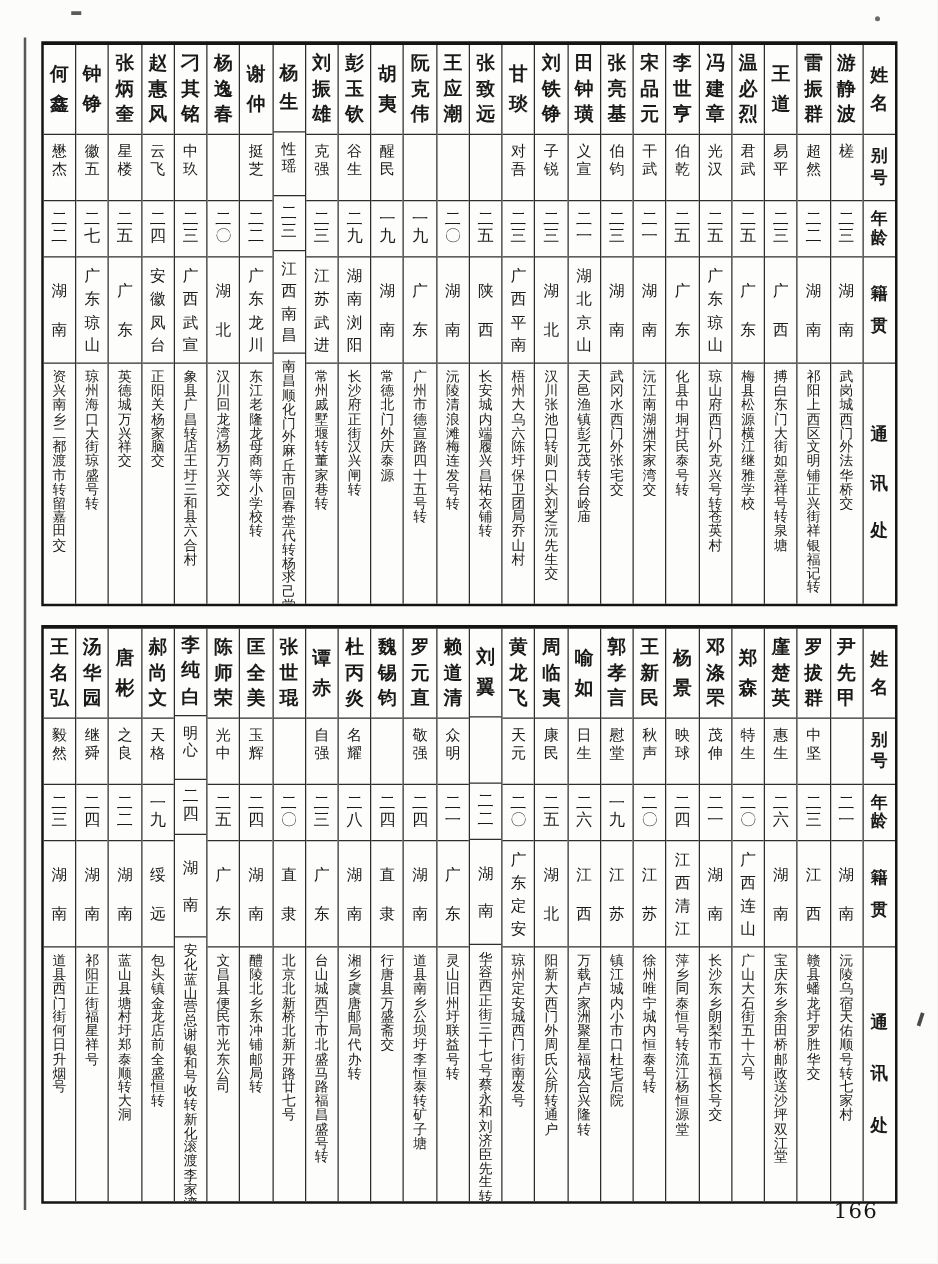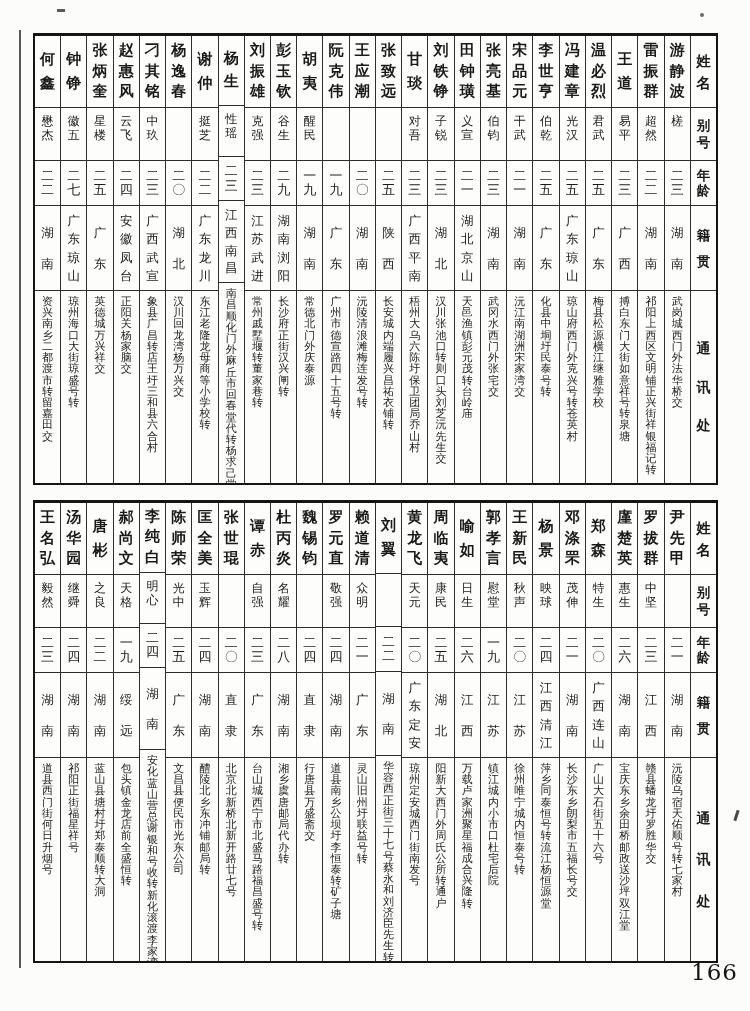--- a/index.html
+++ b/index.html
@@ -47,21 +47,21 @@
 
   
   .header-col .cell{font-weight:700;}
   .header-col .cell-name{font-size:14.5px; padding:10px 0;}
   .header-col .cell-alias{justify-content:center; padding-top:0; font-size:13.5px;}
   .header-col .cell-alias .ch{line-height:1.25;}
   .header-col .cell-age{font-size:13.5px;}
   .header-col .cell-origin{padding:10px 0; font-size:13.5px;}
   .header-col .cell-address{justify-content:space-evenly; padding:26px 0; font-size:14px;}
 
-  .page-number{position:absolute; left:667px; top:959px; font-size:23px; letter-spacing:1px; color:#151515;margin-left:24px;}
+  .page-number{position:absolute; left:667px; top:959px; font-size:17px; letter-spacing:1px; color:#151515;}
 </style>
 </head>
 <body>
 
 <div class="page">
   <div class="edge-line"></div>
   <div class="tick-a"></div>
   <div class="tick-b"></div>
   <div class="stray-mark"></div>
 

